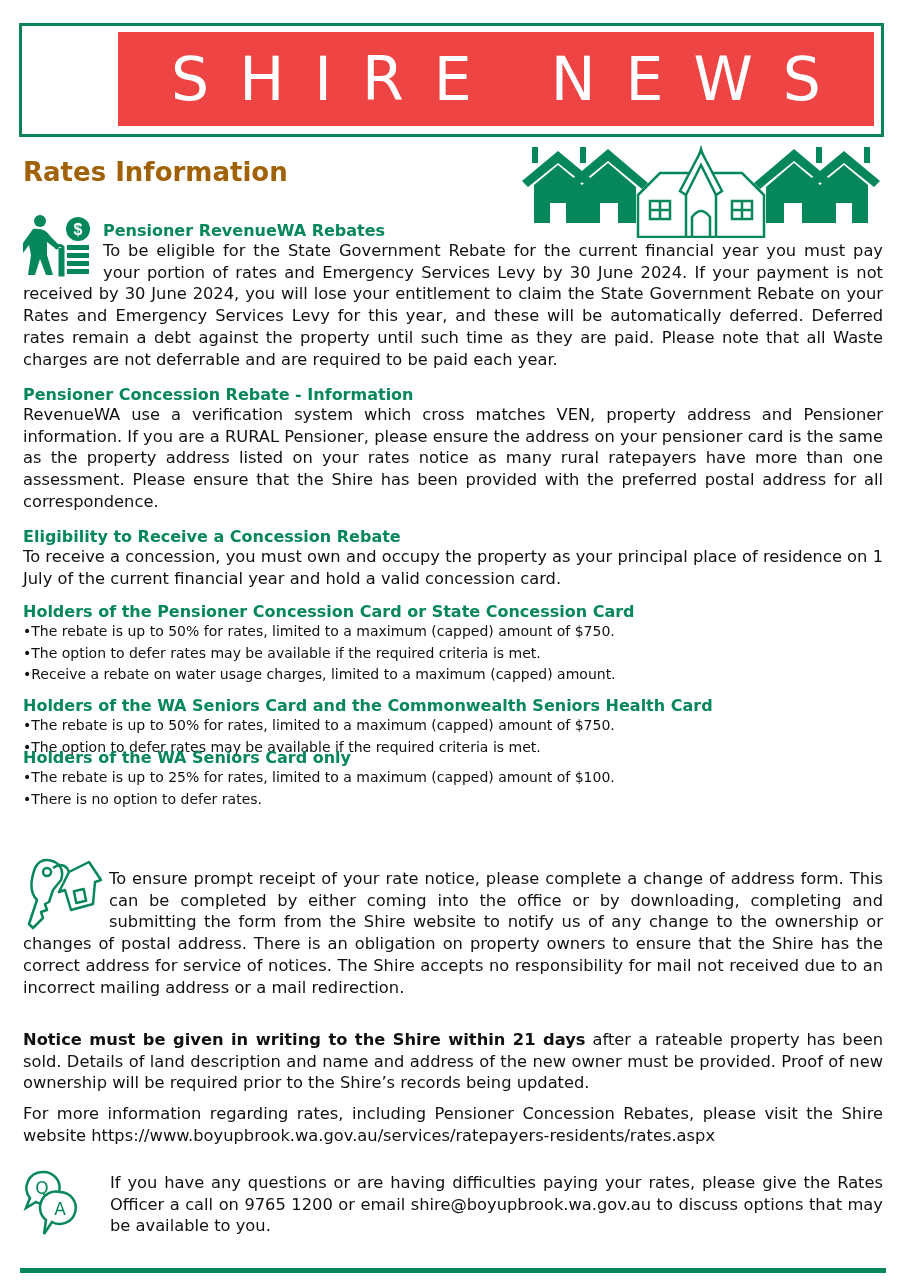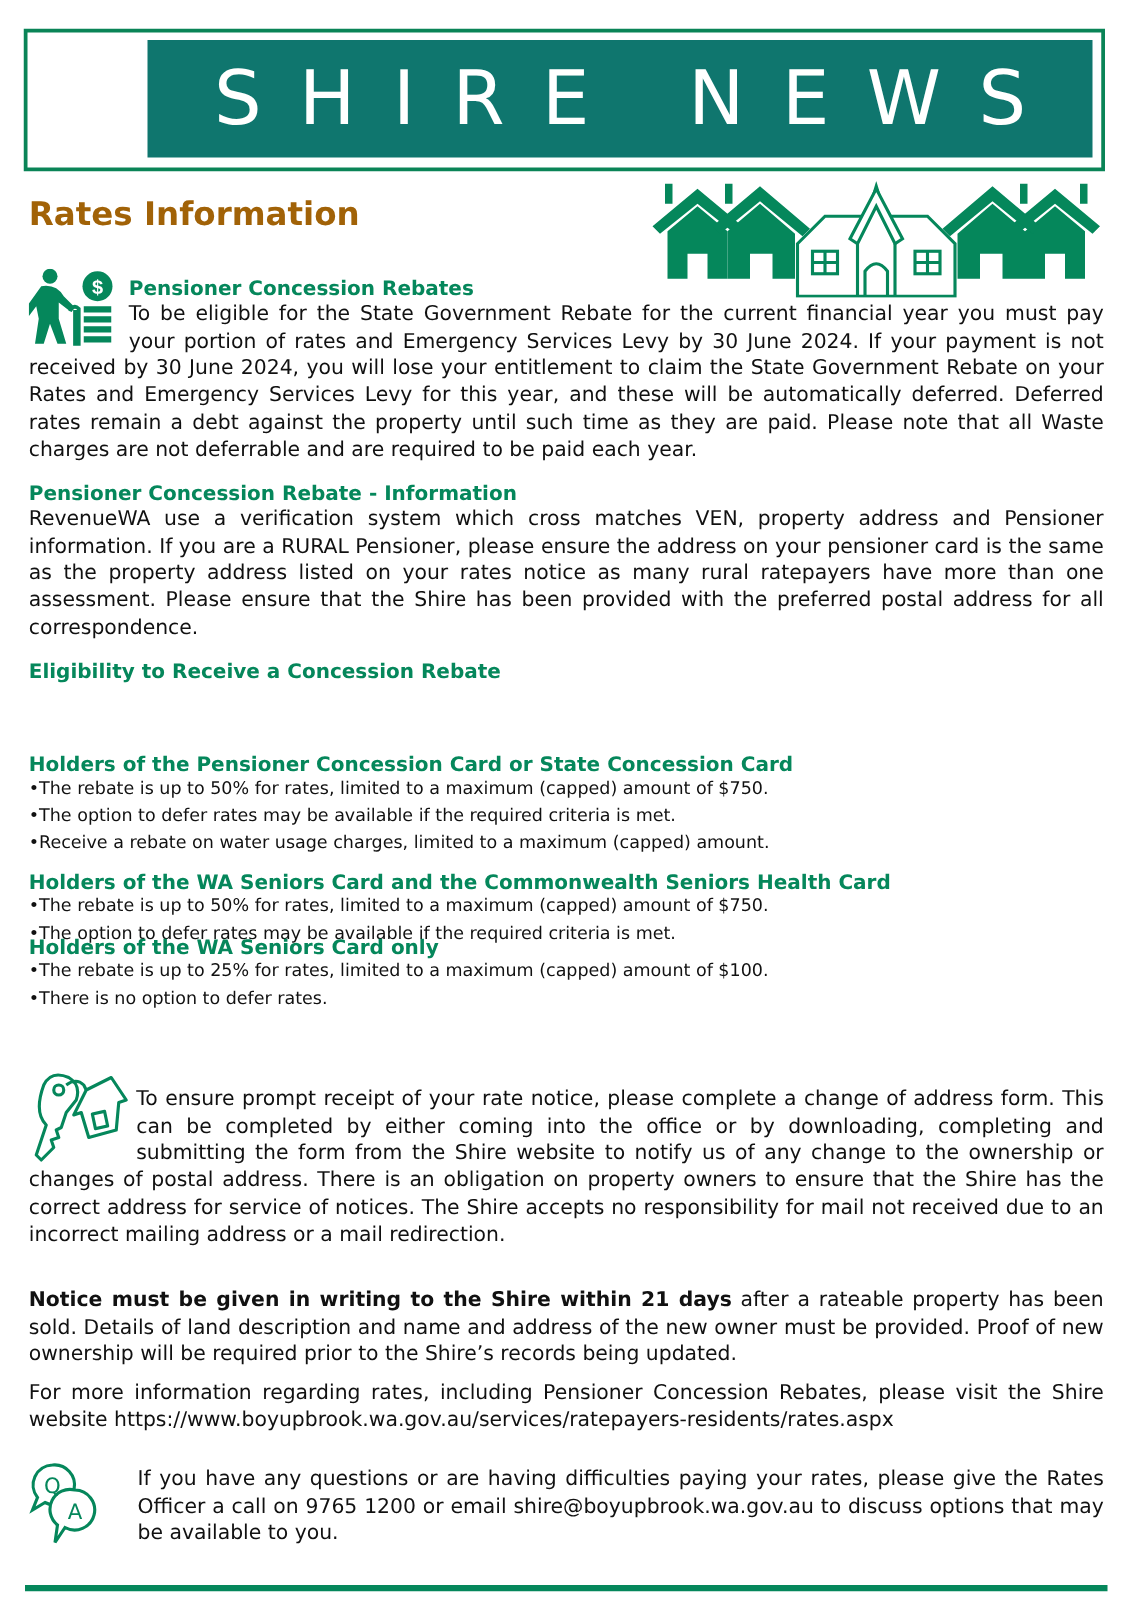--- a/index.html
+++ b/index.html
@@ -4,21 +4,21 @@
 <style>
   html, body { margin: 0; padding: 0; background: #ffffff; }
   body { width: 905px; height: 1280px; position: relative; overflow: hidden;
          font-family: "DejaVu Sans", sans-serif; color: #111; }
   .abs { position: absolute; }
 
   
   .masthead { left: 19px; top: 23px; width: 859px; height: 108px;
               border: 3px solid #0a8457; box-sizing: content-box; }
   .logo { left: 6px; top: 6px; width: 84px; height: 96px; }
-  .banner { left: 96px; top: 6px; width: 756px; height: 94px; background: #0f766e;
+  .banner { left: 96px; top: 6px; width: 756px; height: 94px; background: #ef4444;
             display: flex; align-items: center; justify-content: center; }
   .banner-title { color: #fff; font-family: "DejaVu Sans", sans-serif; font-size: 60px;
                   letter-spacing: 30px; font-weight: normal; padding-left: 30px; white-space: pre; }
 
   .section-title { left: 23px; top: 157px; color: #a16207; font-size: 26px; font-weight: bold; }
   .houses { left: 520px; top: 145px; width: 362px; height: 93px; }
 
   .green-h { color: #05875b; font-weight: bold; font-size: 16px; }
   .body-text { font-size: 16.3px; line-height: 21.7px; text-align: justify; }
   p { margin: 0; }
@@ -96,31 +96,32 @@
         <path d="M33 34 Q36 28 40 32 L40 60 L37 60 L37 33" fill="none" stroke="#05875b" stroke-width="3"></path>
         <circle cx="55" cy="14" r="12"></circle>
         <rect x="44" y="30" width="22" height="5"></rect>
         <rect x="44" y="38" width="22" height="5"></rect>
         <rect x="44" y="46" width="22" height="5"></rect>
         <rect x="44" y="54" width="22" height="5"></rect>
       </g>
       <text x="55" y="20" text-anchor="middle" font-family="Liberation Sans, sans-serif" font-weight="bold" font-size="16" fill="#fff">$</text>
     </svg>
   </div>
-  <div class="green-h pcr-title">Pensioner Concession Rebates</div>
+  <div class="green-h pcr-title">Pensioner RevenueWA Rebates</div>
   <p class="body-text">To be eligible for the State Government Rebate for the current financial year you must pay your portion of rates and Emergency Services Levy by 30 June 2024. If your payment is not received by 30 June 2024, you will lose your entitlement to claim the State Government Rebate on your Rates and Emergency Services Levy for this year, and these will be automatically deferred. Deferred rates remain a debt against the property until such time as they are paid. Please note that all Waste charges are not deferrable and are required to be paid each year.</p>
 </div>
 
 <div class="abs blk" style="top:385px;">
   <div class="green-h">Pensioner Concession Rebate - Information</div>
   <p class="body-text">RevenueWA use a verification system which cross matches VEN, property address and Pensioner information.  If you are a RURAL Pensioner,  please ensure the address on your pensioner card is the same as the property address listed on your rates notice as many rural ratepayers have more than one assessment.  Please ensure that the Shire has been provided with the preferred postal address for all correspondence.</p>
 </div>
 
 <div class="abs blk" style="top:527px;">
   <div class="green-h">Eligibility to Receive a Concession Rebate</div>
+  <p class="body-text">To receive a concession, you must own and occupy the property as your principal place of residence on 1 July of the current financial year and hold a valid concession card.</p>
 </div>
 
 <div class="abs blk" style="top:602px;">
   <div class="green-h">Holders of the Pensioner Concession Card or State Concession Card</div>
   <ul class="bullets">
     <li>The rebate is up to 50% for rates, limited to a maximum (capped) amount of $750.</li>
     <li>The option to defer rates may be available if the required criteria is met.</li>
     <li>Receive a rebate on water usage charges, limited to a maximum (capped) amount.</li>
   </ul>
 </div>

